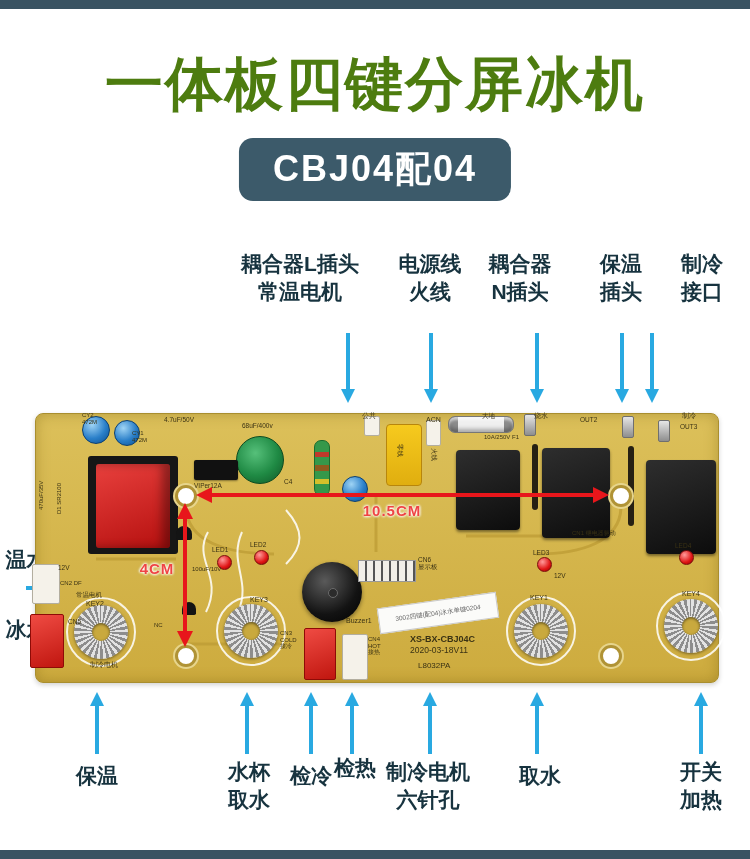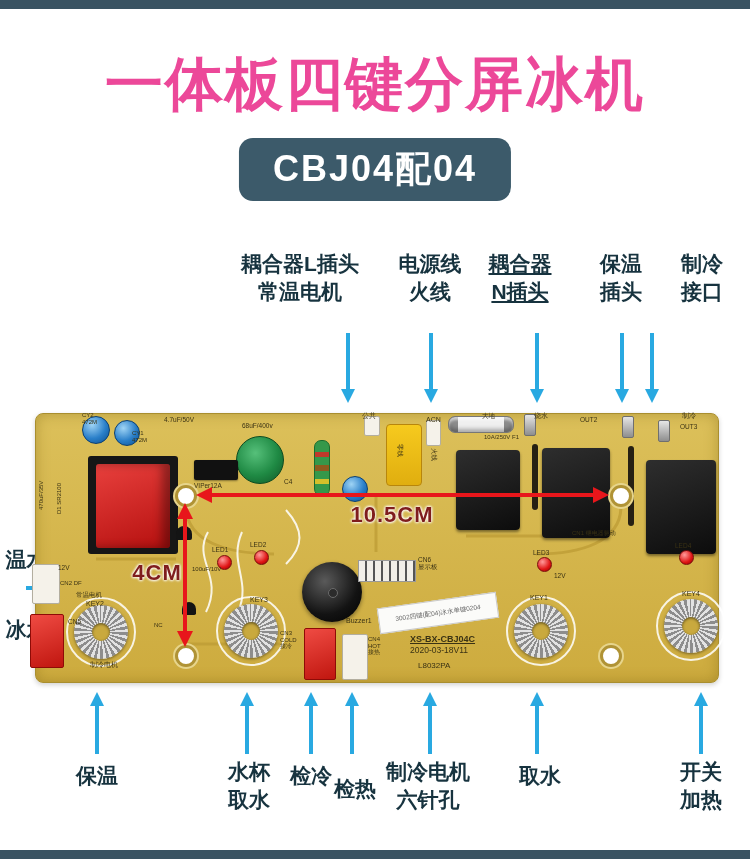--- a/index.html
+++ b/index.html
@@ -5,32 +5,32 @@
   html,body{margin:0;padding:0;}
   body{
     width:750px;height:859px;position:relative;background:#ffffff;
     font-family:"Liberation Sans", sans-serif;overflow:hidden;
   }
   .band{position:absolute;left:0;width:100%;height:9px;background:#3a5362;}
   #band-top{top:0;}
   #band-bottom{bottom:0;}
 
   #title{position:absolute;top:46px;left:0;width:100%;text-align:center;
-    font-size:58px;font-weight:900;color:#ec4899;letter-spacing:2px;}
+    font-size:58px;font-weight:900;color:#4d7c0f;letter-spacing:2px;}
   #badge{position:absolute;top:138px;left:50%;transform:translateX(-50%);
     background:#3c5a6a;color:#fff;font-size:36px;font-weight:700;
     padding:7px 34px;border-radius:14px;letter-spacing:2px;}
 
   .note{position:absolute;font-size:21px;font-weight:700;color:#17333f;
     line-height:1.32;white-space:pre-line;text-align:center;transform:translateX(-50%);}
-  .t0{left:300px;top:250px;} .t1{left:430px;top:250px;} .t2{left:520px;top:250px;text-decoration:underline;}
+  .t0{left:300px;top:250px;} .t1{left:430px;top:250px;} .t2{left:520px;top:250px;}
   .t3{left:621px;top:250px;} .t4{left:702px;top:250px;}
   .l0{left:37px;top:546px;} .l1{left:37px;top:616px;}
   .b0{left:97px;top:762px;} .b1{left:249px;top:758px;} .b2{left:311px;top:762px;}
-  .b3{left:355px;top:775px;} .b4{left:428px;top:758px;} .b5{left:540px;top:762px;}
+  .b3{left:355px;top:754px;} .b4{left:428px;top:758px;} .b5{left:540px;top:762px;}
   .b6{left:701px;top:758px;}
 
   .pa{position:absolute;}
 
   
   #pcb{position:absolute;left:35px;top:413px;width:682px;height:268px;
     background:linear-gradient(180deg,#dcc05a,#cdab3e);
     border:1px solid #a98e2e;border-radius:8px;
     box-shadow:inset 0 0 14px rgba(110,85,10,.35),0 2px 5px rgba(0,0,0,.18);}
   #pcb > *{position:absolute;}
@@ -88,22 +88,22 @@
   .coilring{width:66px;height:66px;border-radius:50%;border:2px solid rgba(255,255,255,.85);}
 
   .connw{background:#f5f2ea;border:1px solid #b3ae9f;border-radius:2px;}
   .connr{background:linear-gradient(160deg,#ef4b43,#c0160f);border:1px solid #8e0b06;border-radius:2px;}
   .to92{background:#141414;border-radius:8px 8px 2px 2px;}
 
   .bl{position:absolute;color:#3a3214;line-height:1.12;white-space:pre-line;
     transform-origin:left top;}
 
   #dims{position:absolute;left:0;top:0;pointer-events:none;}
-  .dim-label{position:absolute;transform:translateX(-50%);color:#7f1d1d;
-    font-size:22px;font-weight:800;letter-spacing:1px;
+  .dim-label{position:absolute;transform:translateX(-50%);color:#ef4444;
+    font-size:15px;font-weight:800;letter-spacing:1px;
     text-shadow:0 0 3px #fff,0 0 3px #fff,0 0 3px #fff;}
   #dim-h{left:392px;top:502px;} #dim-v{left:157px;top:560px;}
 </style>
 </head>
 <body>
 
 <div class="band" id="band-top"></div>
 <div class="band" id="band-bottom"></div>
 
 <div id="title">一体板四键分屏冰机</div>
@@ -300,21 +300,21 @@
     <span class="bl" style="left: 244px; top: 216px; font-size: 6px;">CN3
 COLD
 接冷</span>
     <span class="bl" style="left: 332px; top: 222px; font-size: 6px;">CN4
 HOT
 接热</span>
     <span class="bl" style="left: 382px; top: 142px; font-size: 6.5px;">CN6
 显示板</span>
     <span class="bl" style="left: 310px; top: 203px; font-size: 7px;">Buzzer1</span>
     <span class="bl" style="left: 536px; top: 116px; font-size: 6px;">CN1 继电器驱动</span>
-    <span class="bl" style="left: 374px; top: 220px; font-size: 9px; font-weight: 700; text-decoration: underline;">XS-BX-CBJ04C</span>
+    <span class="bl" style="left: 374px; top: 220px; font-size: 9px; font-weight: 700;">XS-BX-CBJ04C</span>
     <span class="bl" style="left: 374px; top: 232px; font-size: 8.5px;">2020-03-18V11</span>
     <span class="bl" style="left: 382px; top: 248px; font-size: 8px;">L8032PA</span>
   </div>
 
 <svg id="dims" width="750" height="859">
   <line x1="210" y1="495" x2="595" y2="495" stroke="#e8161b" stroke-width="4"></line>
   <polygon points="196,495 212,487 212,503" fill="#e8161b"></polygon>
   <polygon points="609,495 593,487 593,503" fill="#e8161b"></polygon>
   <line x1="185" y1="515" x2="185" y2="635" stroke="#e8161b" stroke-width="4"></line>
   <polygon points="185,503 177,519 193,519" fill="#e8161b"></polygon>

